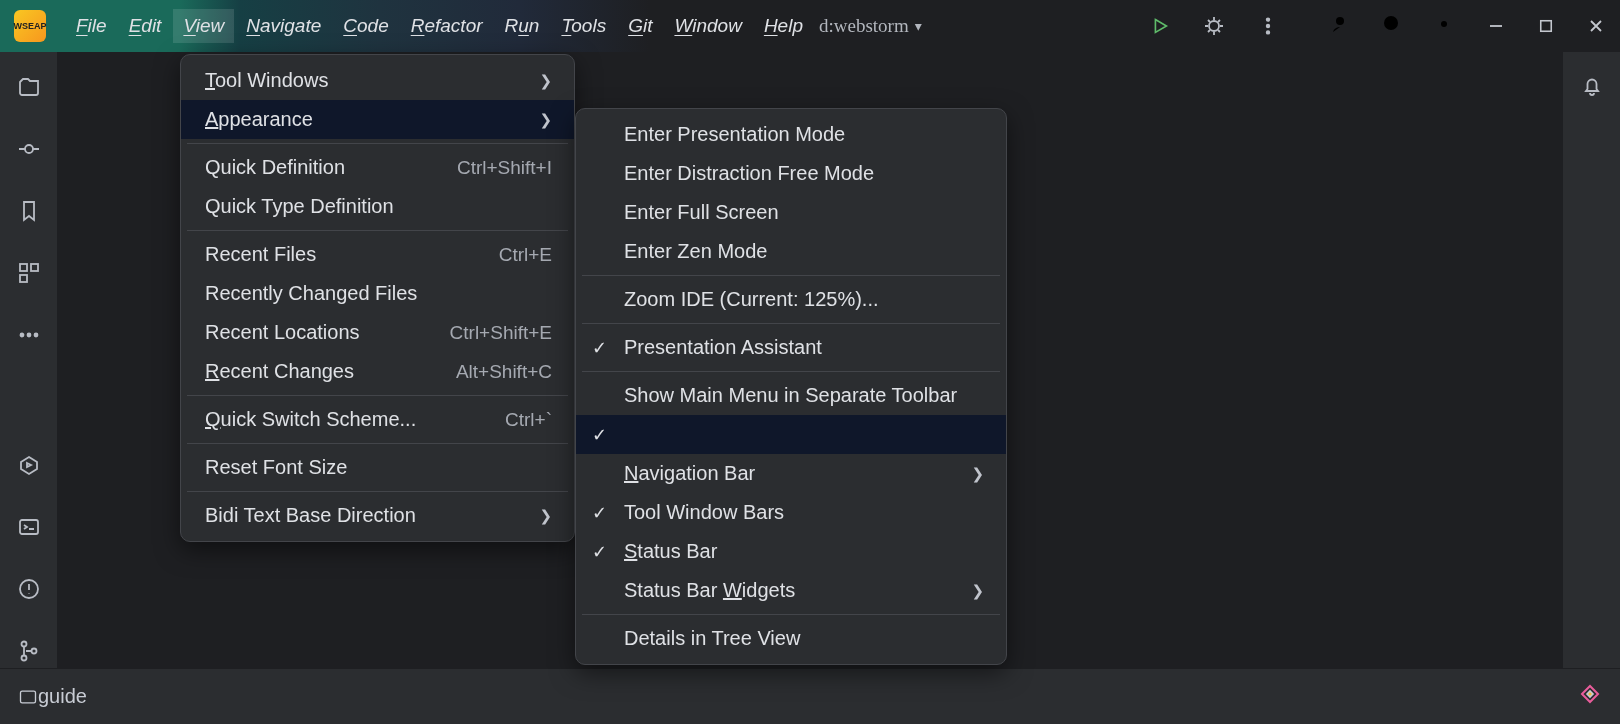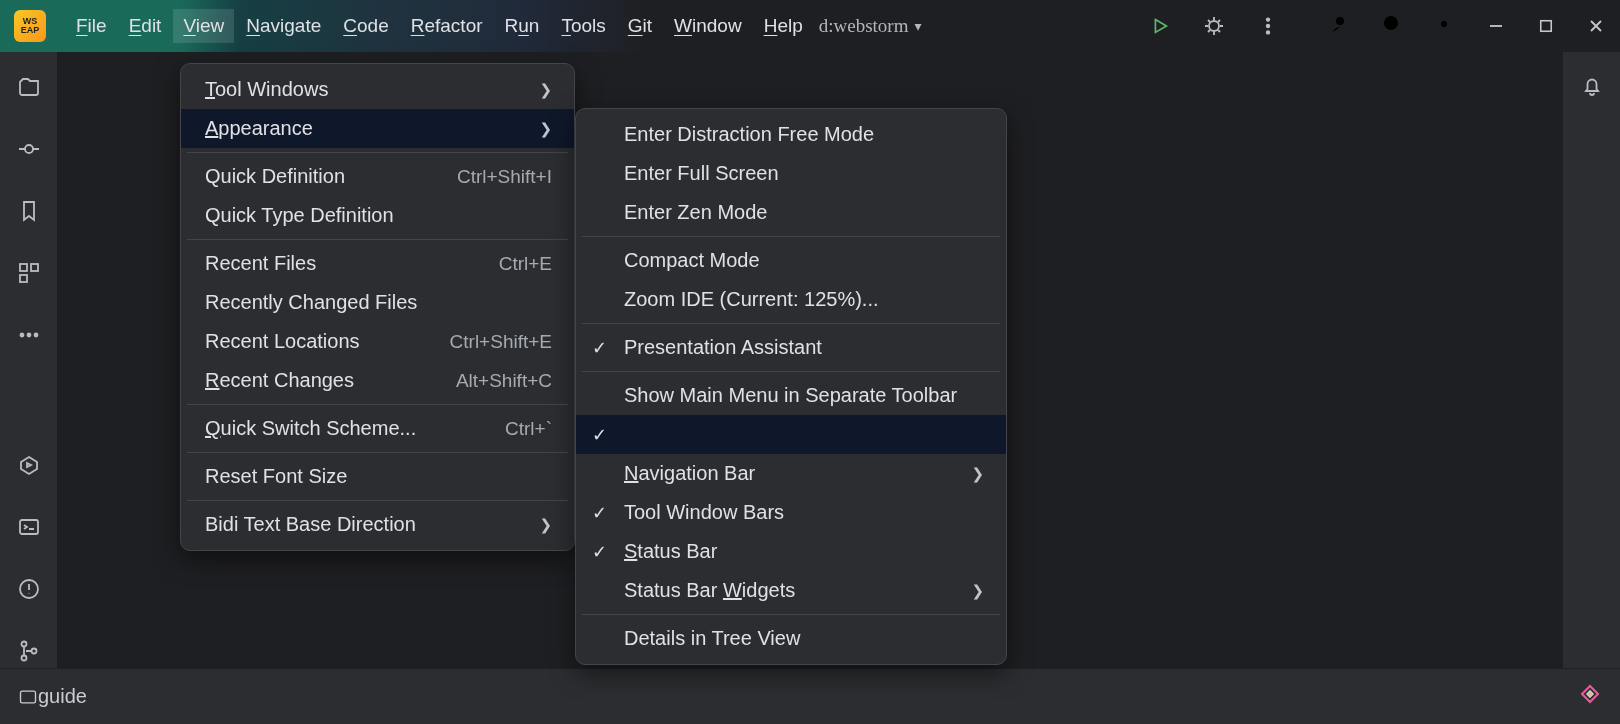--- a/index.html
+++ b/index.html
@@ -19,31 +19,32 @@
     height: 52px;
     display: flex;
     align-items: center;
     background: linear-gradient(to right, #1a6a5a 0%, #1a6a5a 180px, #163f44 240px, #1f333f 380px, #212a3a 520px, #1e1f22 650px, #1e1f22 100%);
     padding: 0 14px;
   }
   .app-logo {
     width: 32px; height: 32px;
     border-radius: 6px;
     background: linear-gradient(135deg,#f9c722,#f7971e);
-    display:flex; flex-direction:column; align-items:center; justify-content:center;
+    display:flex; flex-direction:row; align-items:center; justify-content:center;
     font-size:9px; font-weight:700; color:#222; line-height:1;
     margin-right: 20px;
   }
   .menubar { display:flex; gap: 2px; }
   .menu-item {
     padding: 6px 10px;
     border-radius: 0;
     cursor: default;
     color: #dfe1e5;
     font-size: 19px;
+    font-style: italic;
   }
   .menu-item.open { background: rgba(255,255,255,0.12); }
   .menu-item u { text-decoration: underline; text-underline-offset: 3px; }
   .project-name { color:#b2b6bd; font-size:19px; margin-left: 6px; display:flex; align-items:center; gap:6px;font-family:Liberation Serif, serif;}
   .chev { font-size:14px; color:#b2b6bd; }
   .titlebar-spacer { flex:1; }
   .title-actions { display:flex; align-items:center; gap: 30px; margin-right: 8px;}
   .title-actions .ic { width:24px; height:24px; display:flex; align-items:center; justify-content:center; }
   .title-actions svg, .sidebar svg, .rightbar svg { stroke:#b8bcc4; stroke-width:1.8; fill:none; }
   .run svg { stroke:#5fbb6a; }
@@ -103,21 +104,21 @@
   .menu-row.highlight { background:#0f172a; }
   .menu-row .lbl { flex:1; }
   .menu-row .accel { color:#a5a9b1; margin-left:32px; font-size:19px; }
   .menu-row .arrow { color:#c0c4cc; font-size:15px; margin-left:32px;}
   .menu-sep { height:1px; background:#43454a; margin:4px 6px; }
   .submenu .menu-row { padding-left:48px; position:relative; }
   .submenu .check {
     position:absolute; left:16px; top:50%; transform:translateY(-50%);
     font-size:18px; color:#dfe1e5;
   }
-  .view-menu { top:63px; left:180px; width:395px; }
+  .view-menu { top:54px; left:180px; width:395px; }
   .appearance-menu { top:108px; left:575px; width:432px; }
 </style>
 </head>
 <body>
 
 <div class="titlebar">
   <div class="app-logo">
     <span>WS</span>
     <span>EAP</span>
   </div>
@@ -333,32 +334,32 @@
   </div>
   <div class="menu-sep"></div>
   <div class="menu-row">
     <span class="lbl">Bidi Text Base Direction</span>
     <span class="arrow">❯</span>
   </div>
 </div>
 
 <div class="menu-popup submenu appearance-menu">
   <div class="menu-row">
+    <span class="lbl">Enter Presentation Mode</span>
+  </div>
+  <div class="menu-row">
     <span class="lbl">Enter Distraction Free Mode</span>
   </div>
   <div class="menu-row">
     <span class="lbl">Enter Full Screen</span>
   </div>
   <div class="menu-row">
     <span class="lbl">Enter Zen Mode</span>
   </div>
   <div class="menu-sep"></div>
-  <div class="menu-row">
-    <span class="lbl">Compact Mode</span>
-  </div>
   <div class="menu-row">
     <span class="lbl">Zoom IDE (Current: 125%)...</span>
   </div>
   <div class="menu-sep"></div>
   <div class="menu-row">
     <span class="check">✓</span>
     <span class="lbl">Presentation Assistant</span>
   </div>
   <div class="menu-sep"></div>
   <div class="menu-row">

